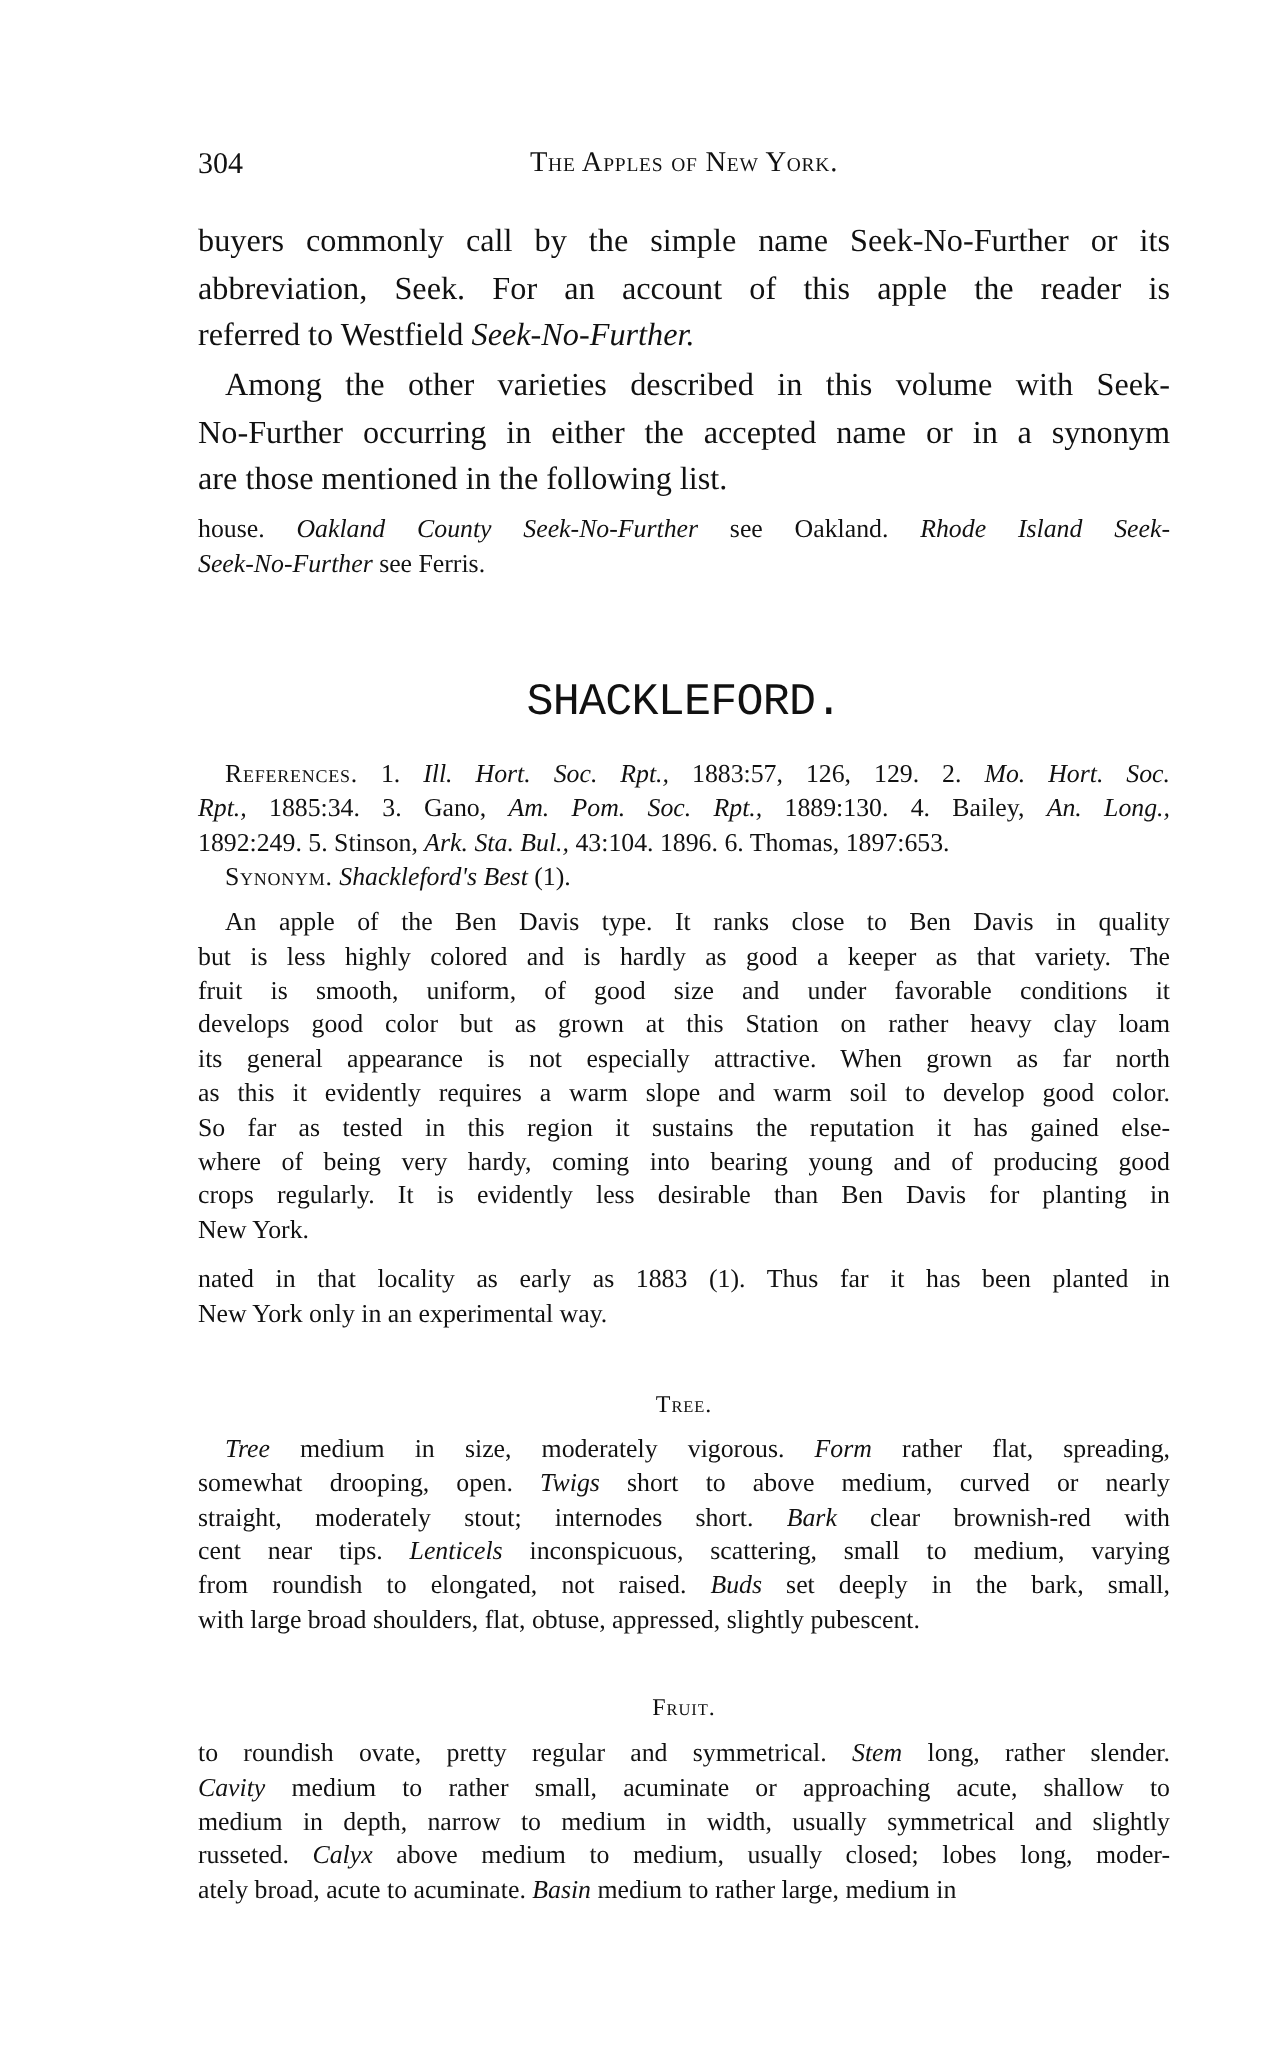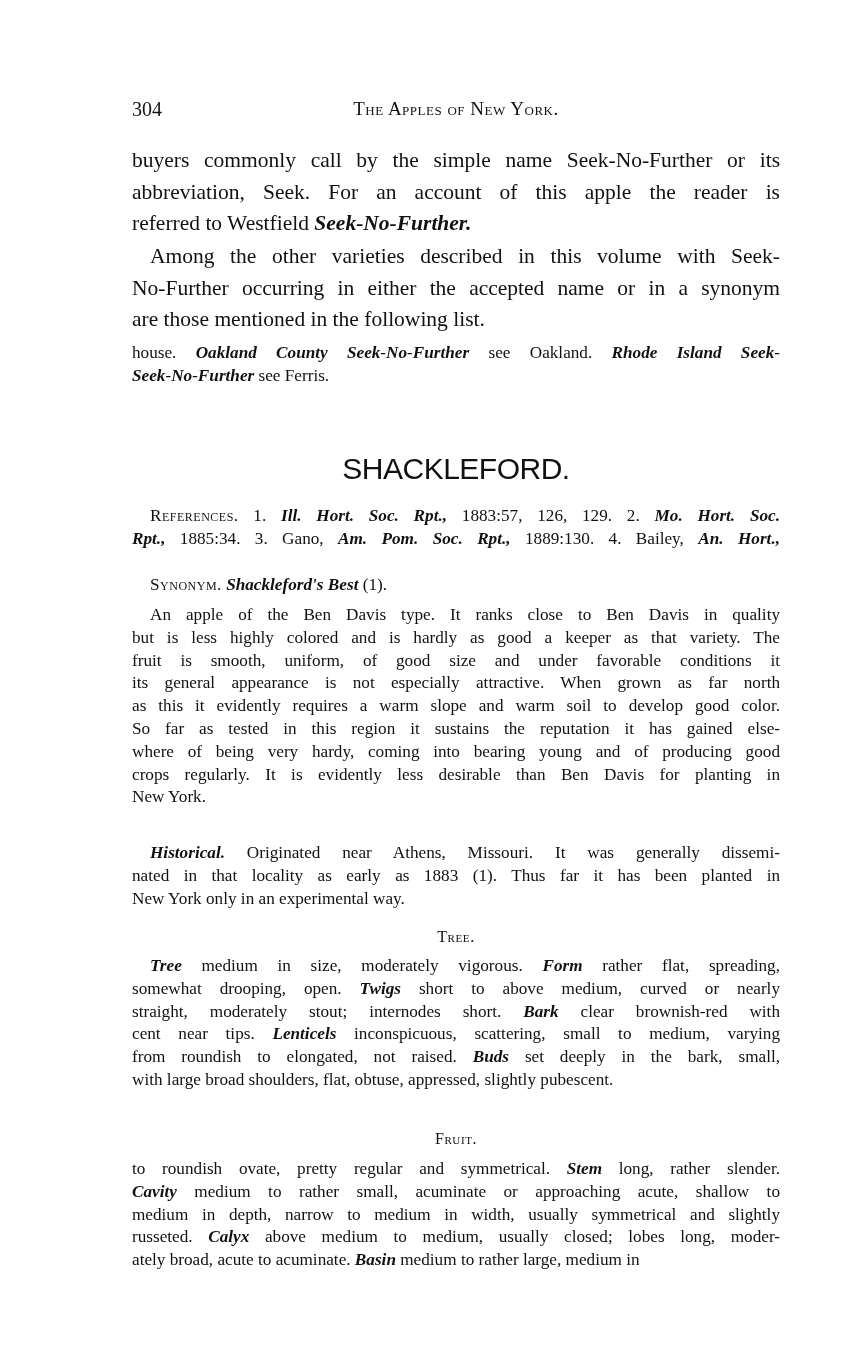--- a/index.html
+++ b/index.html
@@ -7,23 +7,23 @@
   .page { position: absolute; left: 132px; top: 0; width: 648px; }
   .header { position: absolute; top: 98px; left: 0; width: 648px; height: 28px; }
   .page-num { position: absolute; left: 0; top: 0; font-size: 20px; }
   .running-title { position: absolute; left: 0; width: 648px; text-align: center; top: 0; font-size: 19px; font-variant: small-caps; letter-spacing: 0.5px; }
   .block { position: absolute; left: 0; width: 648px; }
   .line { display: block; white-space: nowrap; text-align: justify; text-align-last: justify; }
   .line.last { text-align-last: left; }
   .big .line { font-size: 21.5px; height: 31.5px; line-height: 31.5px; }
   .small .line { font-size: 17.2px; height: 22.8px; line-height: 22.8px; }
   .ind { display: inline-block; width: 18px; }
-  .sect-title { position: absolute; left: 0; width: 648px; top: 452px; text-align: center; font-family: Liberation Sans, sans-serif; font-size: 30px; letter-spacing: -0.5px; }
+  .sect-title { position: absolute; left: 0; width: 648px; top: 452px; text-align: center; font-family: Liberation Mono, monospace; font-size: 30px; letter-spacing: -0.5px; }
   .subhead { position: absolute; left: 0; width: 648px; text-align: center; font-size: 16px; font-variant: small-caps; letter-spacing: 0.6px; }
-  i { font-style: italic; font-weight: bold; }
+  i { font-style: italic; }
   .sc { font-variant: small-caps; letter-spacing: 0.5px; margin-top: 16px; }
 </style>
 </head>
 <body>
 
 <div class="page">
 
   <div class="header">
     <span class="page-num">304</span>
     <span class="running-title">The Apples of New York.</span>
@@ -43,41 +43,42 @@
 
   <div class="block small" style="top:342px;">
       <span class="line"><span>house.  </span><i>Oakland County Seek-No-Further</i><span> see Oakland.  </span><i>Rhode Island Seek-</i></span>
       <span class="line last"><i>Seek-No-Further</i><span> see Ferris.</span></span>
     </div>
 
   <div class="sect-title">SHACKLEFORD.</div>
 
   <div class="block small" style="top:505px;">
       <span class="line"><span class="ind"></span><span class="sc">References.</span><span>  1. </span><i>Ill. Hort. Soc. Rpt.,</i><span> 1883:57, 126, 129.  2. </span><i>Mo. Hort. Soc.</i></span>
-      <span class="line"><i>Rpt.,</i><span> 1885:34.  3. Gano, </span><i>Am. Pom. Soc. Rpt.,</i><span> 1889:130.  4. Bailey, </span><i>An. Hort.,</i></span>
+      <span class="line"><i>Rpt.,</i><span> 1885:34.  3. Gano, </span><i>Am. Pom. Soc. Rpt.,</i><span> 1889:130.  4. Bailey, </span><i>An. Long.,</i></span>
+      <span class="line last"><span>1892:249.  5. Stinson, </span><i>Ark. Sta. Bul.,</i><span> 43:104. 1896.  6. Thomas, 1897:653.</span></span>
     </div>
 
   <div class="block small" style="top:574px;">
       <span class="line last"><span class="ind"></span><span class="sc">Synonym.</span><span>  </span><i>Shackleford's Best</i><span> (1).</span></span>
     </div>
 
   <div class="block small" style="top:604px;">
     <span class="line"><span class="ind"></span><span>An apple of the Ben Davis type.  It ranks close to Ben Davis in quality</span></span>
     <span class="line">but is less highly colored and is hardly as good a keeper as that variety.  The</span>
     <span class="line">fruit is smooth, uniform, of good size and under favorable conditions it</span>
+    <span class="line">develops good color but as grown at this Station on rather heavy clay loam</span>
     <span class="line">its general appearance is not especially attractive.  When grown as far north</span>
     <span class="line">as this it evidently requires a warm slope and warm soil to develop good color.</span>
     <span class="line">So far as tested in this region it sustains the reputation it has gained else-</span>
     <span class="line">where of being very hardy, coming into bearing young and of producing good</span>
     <span class="line">crops regularly.  It is evidently less desirable than Ben Davis for planting in</span>
     <span class="line last">New York.</span>
   </div>
 
   <div class="block small" style="top:842px;">
-      <span class="line"><span class="ind"></span><i>Historical.</i><span>  Originated near Athens, Missouri.  It was generally dissemi-</span></span>
       <span class="line"><span>nated in that locality as early as 1883 (1).  Thus far it has been planted in</span></span>
       <span class="line last"><span>New York only in an experimental way.</span></span>
     </div>
 
   <div class="subhead" style="top:928px;">Tree.</div>
 
   <div class="block small" style="top:955px;">
       <span class="line"><span class="ind"></span><i>Tree</i><span> medium in size, moderately vigorous.  </span><i>Form</i><span> rather flat, spreading,</span></span>
       <span class="line"><span>somewhat drooping, open.  </span><i>Twigs</i><span> short to above medium, curved or nearly</span></span>
       <span class="line"><span>straight, moderately stout; internodes short.  </span><i>Bark</i><span> clear brownish-red with</span></span>

